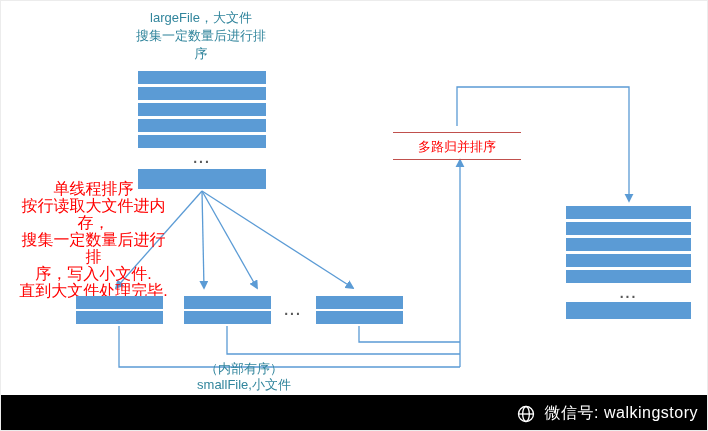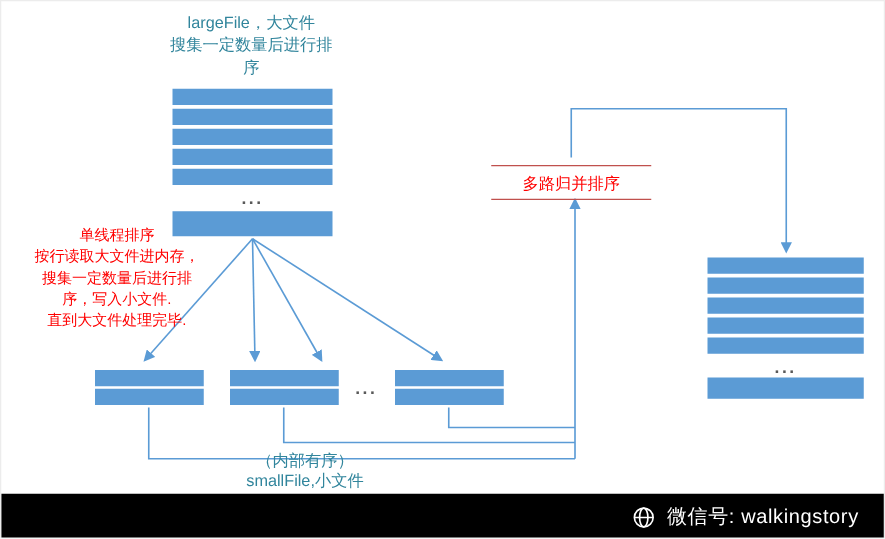--- a/index.html
+++ b/index.html
@@ -7,32 +7,32 @@
     position:relative;width:708px;height:431px;background:#ffffff;
     font-family:"Liberation Sans",sans-serif;overflow:hidden;
     border:1px solid #ececec;box-sizing:border-box;
   }
   .abs{position:absolute;}
   .stack{position:absolute;}
   .bar{background:#5B9BD5;height:13px;margin-bottom:3px;}
   .bar.small-gap{margin-bottom:2px;}
   .single-bar{position:absolute;background:#5B9BD5;}
   .teal-caption{color:#31859C;font-size:13px;text-align:center;}
-  .red-note{color:#FF0000;font-size:12px;line-height:17px;text-align:center;}
+  .red-note{color:#FF0000;font-size:16px;line-height:17px;text-align:center;}
   .ellipsis{color:#595959;font-size:14px;font-weight:bold;text-align:center;letter-spacing:2px;line-height:14px;}
   .merge-node{
     position:absolute;left:392px;top:131px;width:128px;height:28px;
     border-top:1px solid #C0504D;border-bottom:1px solid #C0504D;
     color:#FF0000;font-size:13px;text-align:center;line-height:27px;box-sizing:border-box;
   }
   .connector-svg{position:absolute;left:0;top:0;width:708px;height:431px;pointer-events:none;}
   .footer{
     position:absolute;left:0;top:394px;width:708px;height:37px;background:#000000;
     display:flex;align-items:center;justify-content:flex-end;
-    padding-right:22px;box-sizing:border-box;gap:9px;
+    padding-right:11px;box-sizing:border-box;gap:9px;
   }
   .footer-text{color:#ffffff;font-size:16px;letter-spacing:0.5px;}
   .line{line-height:18px;}
   .line-sm{line-height:16px;}
 </style>
 </head>
 <body>
 
 <div class="canvas">
 

